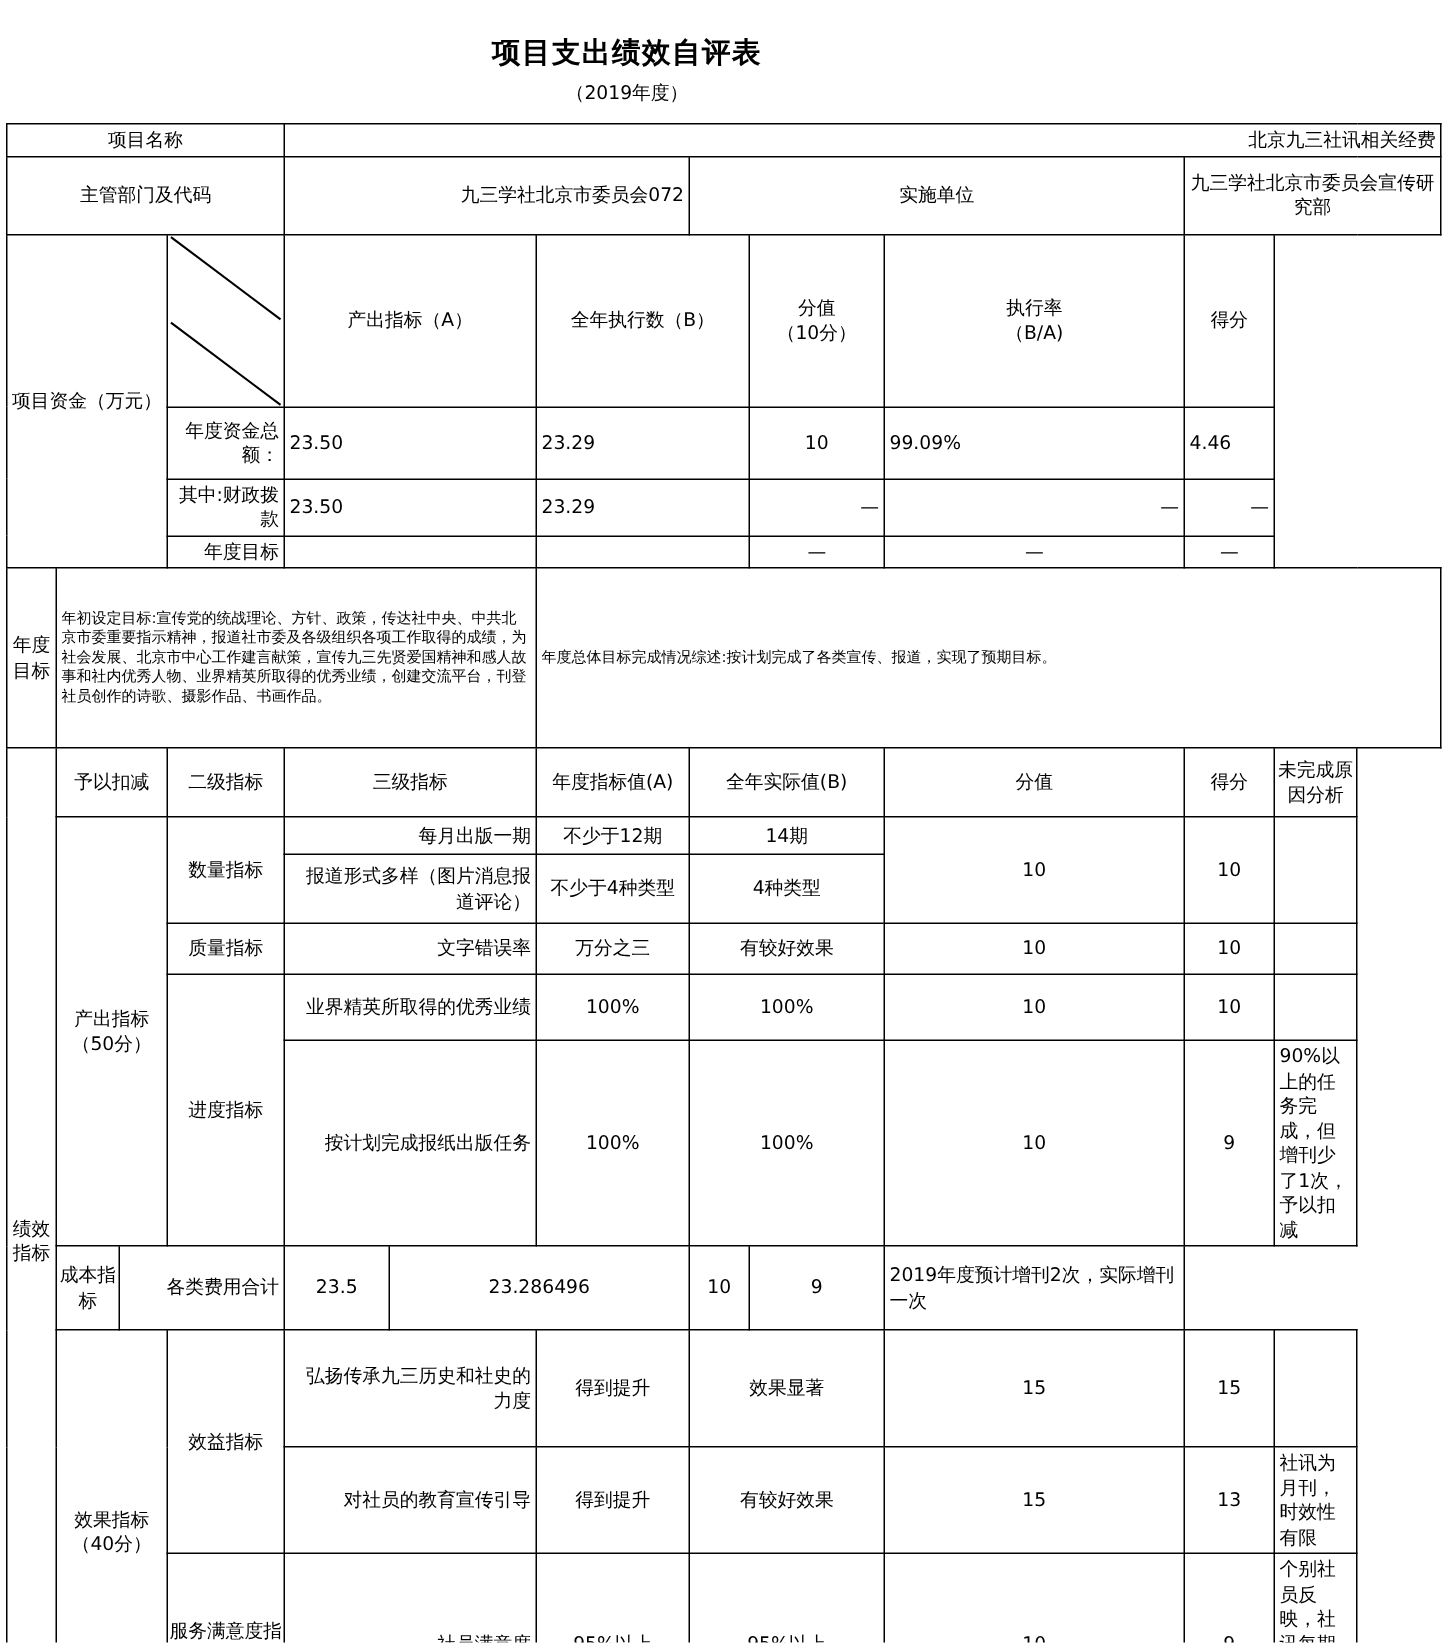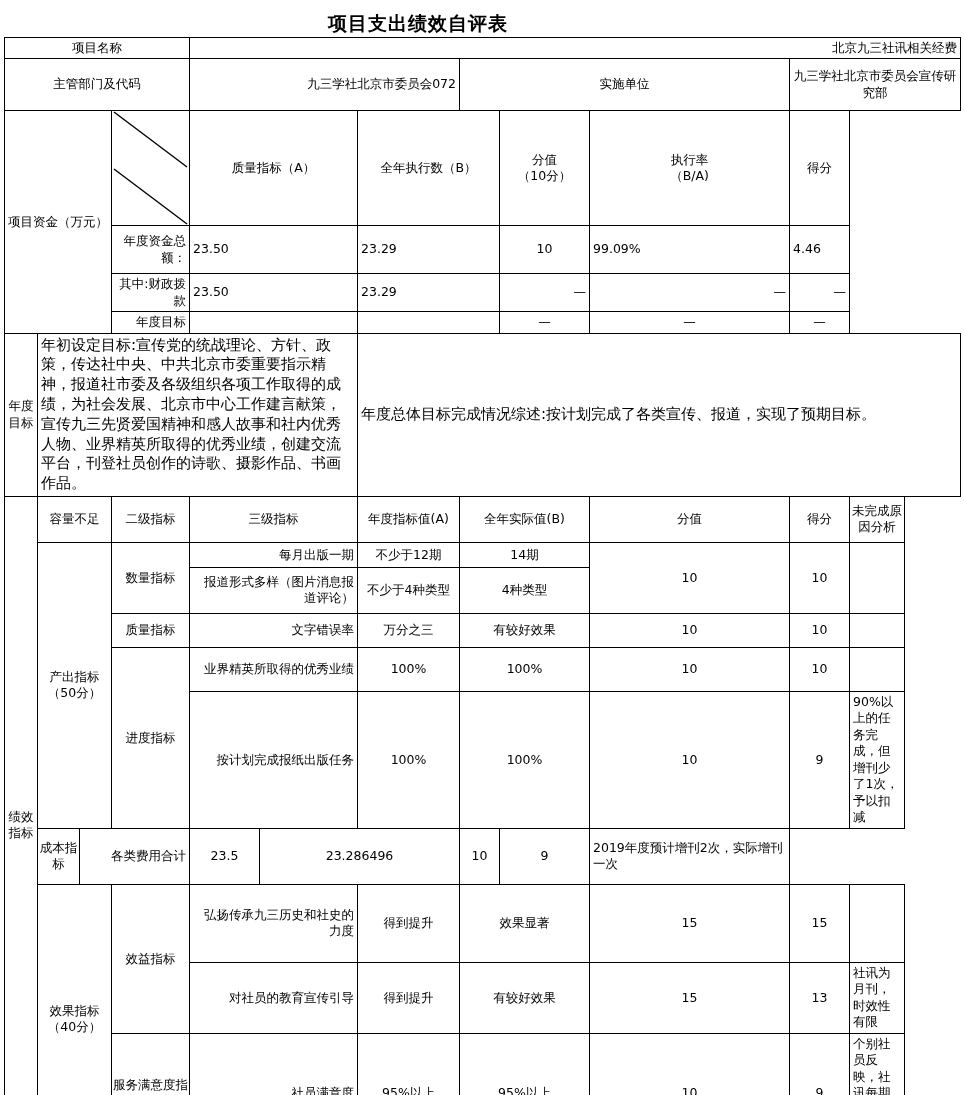--- a/index.html
+++ b/index.html
@@ -12,21 +12,21 @@
     height: 1095px;
     font-family: "DejaVu Sans", "Liberation Sans", sans-serif;
     color: #000000;
     -webkit-font-smoothing: none;
   }
   .page {
     position: relative;
     width: 836px;
     height: 1095px;
     box-sizing: border-box;
-    padding: 0 4px;
+    padding: 12px 4px;
   }
   .doc-title {
     text-align: center;
     font-size: 19px;
     font-weight: bold;
     letter-spacing: 1px;
     padding-top: 10px;
     line-height: 1.4;
   }
   .doc-subtitle {
@@ -64,41 +64,42 @@
   .diag svg {
     position: absolute;
     left: 0; top: 0;
     width: 100%;
     height: 100%;
     display: block;
   }
 
   .goal-text {
     line-height: 1.45;
-    font-size: 15px;
+    font-size: 10px;
     padding: 4px 4px;
   }
   .reason {
     font-size: 12.5px;
     line-height: 1.35;
     text-align: left;
     vertical-align: top;
     padding: 3px 2px 3px 3px;
   }
   .idx-label {
     text-align: center;
     line-height: 1.35;
   }
 </style>
 </head>
 <body>
 
 <div class="page">
 
   <div class="doc-title">项目支出绩效自评表</div>
+  <div class="doc-subtitle">（2019年度）</div>
 
   <table class="main">
     <colgroup>
       <col style="width:33px">
       <col style="width:42px">
       <col style="width:32px">
       <col style="width:78px">
       <col style="width:70px">
       <col style="width:98px">
       <col style="width:102px">
@@ -124,21 +125,21 @@
     </tr>
 
     <tr>
       <td class="c" rowspan="4" style="width:215px" colspan="3">项目资金（万元）</td>
       <td class="diag">
         <svg viewBox="0 0 78 110" preserveAspectRatio="none">
           <line x1="2" y1="1" x2="76" y2="54" stroke="#000" stroke-width="1.4" vector-effect="non-scaling-stroke"></line>
           <line x1="2" y1="56" x2="76" y2="109" stroke="#000" stroke-width="1.4" vector-effect="non-scaling-stroke"></line>
         </svg>
       </td>
-      <td class="c" colspan="2">质量指标（A）</td>
+      <td class="c" colspan="2">产出指标（A）</td>
       <td class="c" colspan="2">全年执行数（B）</td>
       <td class="c">
         <div>分值</div>
         <div>（10分）</div>
       </td>
       <td class="c">
         <div>执行率</div>
         <div>（B/A)</div>
       </td>
       <td class="c">得分</td>
@@ -172,21 +173,21 @@
     </tr>
 
     <tr style="height:120px">
       <td class="c" style="padding:1px">年度目标</td>
       <td class="vt goal-text" colspan="5">年初设定目标:宣传党的统战理论、方针、政策，传达社中央、中共北京市委重要指示精神，报道社市委及各级组织各项工作取得的成绩，为社会发展、北京市中心工作建言献策，宣传九三先贤爱国精神和感人故事和社内优秀人物、业界精英所取得的优秀业绩，创建交流平台，刊登社员创作的诗歌、摄影作品、书画作品。</td>
       <td class="vt goal-text" colspan="7">年度总体目标完成情况综述:按计划完成了各类宣传、报道，实现了预期目标。</td>
     </tr>
 
     <tr style="height:46px">
       <td class="c" rowspan="10" style="padding:1px">绩效指标</td>
-      <td class="c" colspan="2">容量不足</td>
+      <td class="c" colspan="2">予以扣减</td>
       <td class="c" style="padding:1px">二级指标</td>
       <td class="c" colspan="2">三级指标</td>
       <td class="c">年度指标值(A)</td>
       <td class="c" colspan="2">全年实际值(B)</td>
       <td class="c">分值</td>
       <td class="c">得分</td>
       <td class="c" style="padding:1px">未完成原因分析</td>
     </tr>
 
     <tr style="height:25px">

